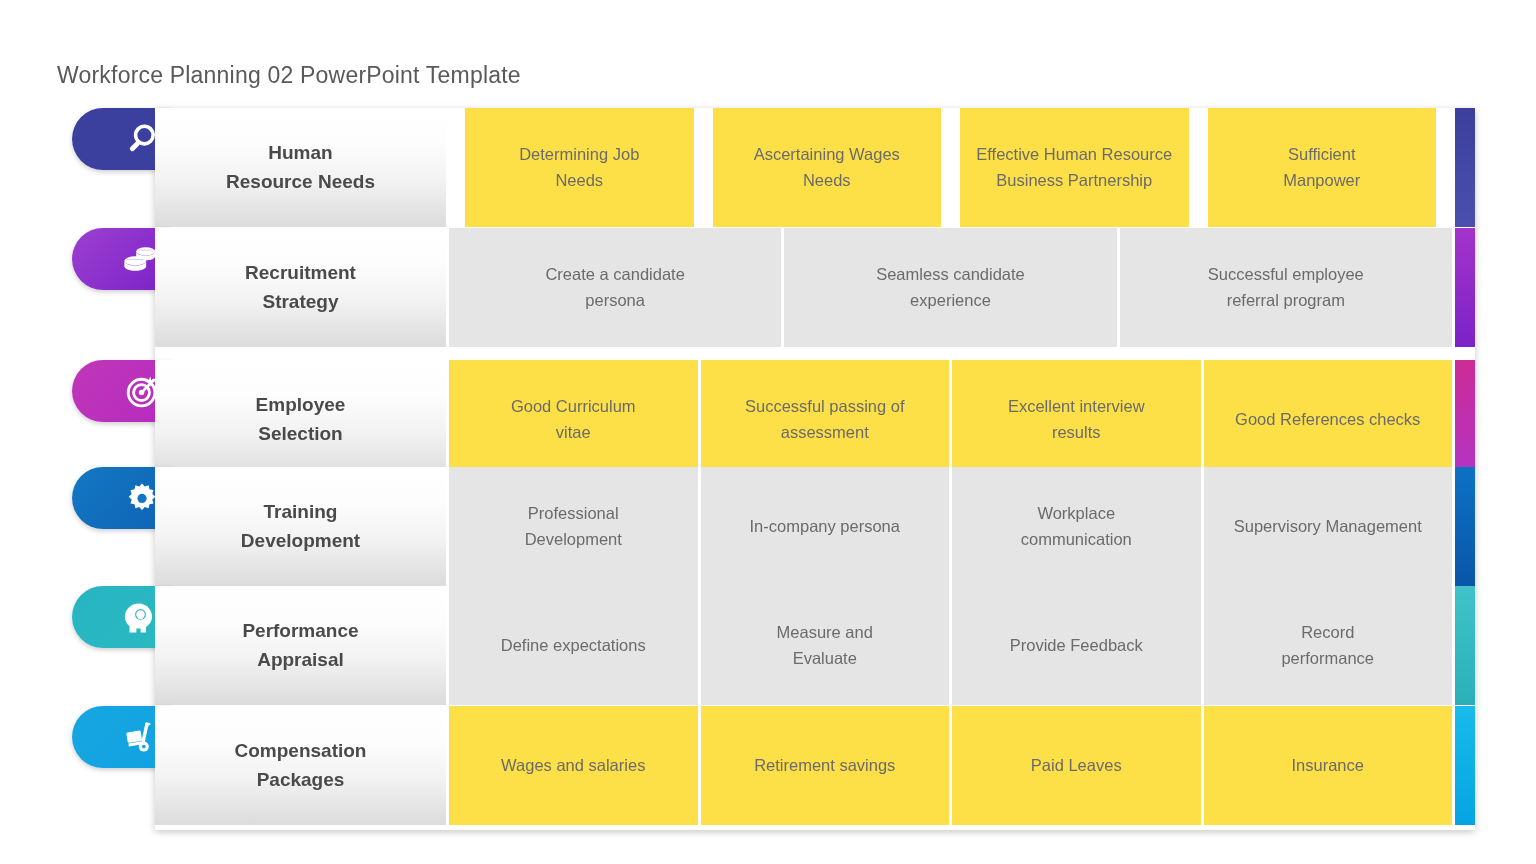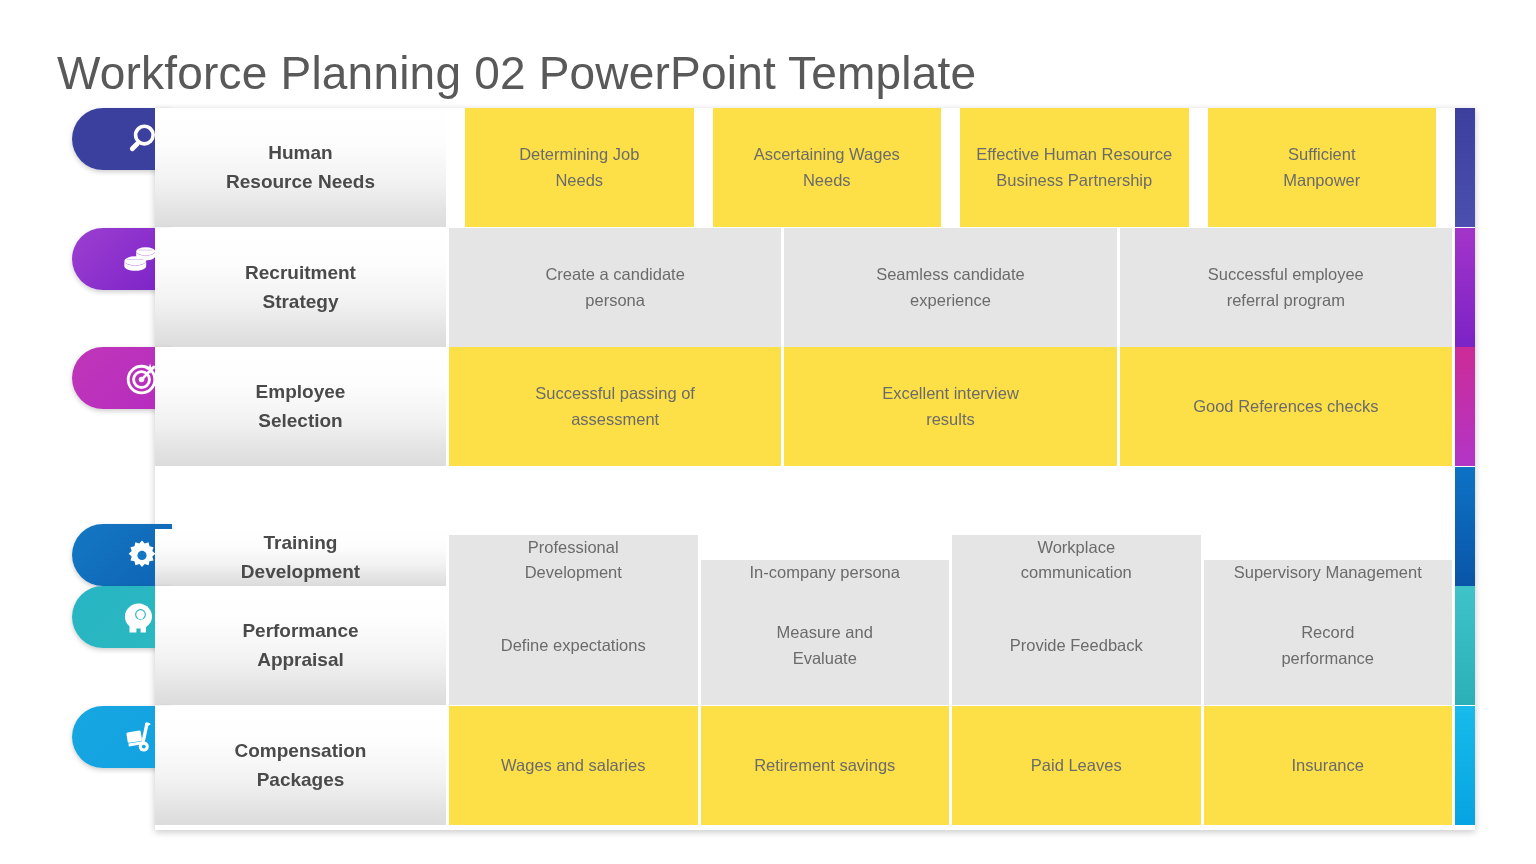--- a/index.html
+++ b/index.html
@@ -13,22 +13,22 @@
     position: relative;
     overflow: hidden;
     font-family: "Liberation Sans", sans-serif;
     -webkit-font-smoothing: antialiased;
   }
 
   
   .slide-title {
     position: absolute;
     left: 57px;
-    top: 46px;
-    font-size: 46px;
+    top: 62px;
+    font-size: 23px;
     font-weight: 400;
     color: #595959;
     letter-spacing: 0.2px;
     white-space: nowrap;
   }
 
   
   .matrix {
     position: absolute;
     left: 155px;
@@ -50,22 +50,22 @@
 
   .row {
     position: absolute;
     left: 0;
     width: 100%;
     height: 119px;
     display: flex;
   }
   .row:nth-child(1) { top: 0px; gap: 16px; }
   .row:nth-child(2) { top: 120px; }
-  .row:nth-child(3) { top: 239px; }
-  .row:nth-child(4) { top: 359px; align-items: flex-end; }
+  .row:nth-child(3) { top: 252px; }
+  .row:nth-child(4) { top: 359px; }
   .row:nth-child(5) { top: 478px; }
   .row:nth-child(6) { top: 598px; }
 
   
   .cell-label {
     position: relative;
     flex: 0 0 291px;
     width: 291px;
     margin-right: 3px;
     background: linear-gradient(to bottom,
@@ -216,20 +216,24 @@
         <path d="M17.5 18.5 L29 6.5" stroke="#fff" stroke-width="2.6" stroke-linecap="round"></path>
         <path d="M25.6 3.2l1.2 3.9 3.9 1.2-3.9 1.2-1.2 3.9-1.2-3.9-3.9-1.2 3.9-1.2z" fill="#ffffff"></path>
       </svg>
           </span>
         </div>
         <div class="cell-label">
           <span class="nowrap">Employee
 Selection</span>
         </div>
         <div class="cell">
+          <span class="nowrap">Good Curriculum
+vitae</span>
+        </div>
+        <div class="cell">
           <span class="nowrap">Successful passing of
 assessment</span>
         </div>
         <div class="cell">
           <span class="nowrap">Excellent interview
 results</span>
         </div>
         <div class="cell">
           <span class="nowrap">Good References checks</span>
         </div>

